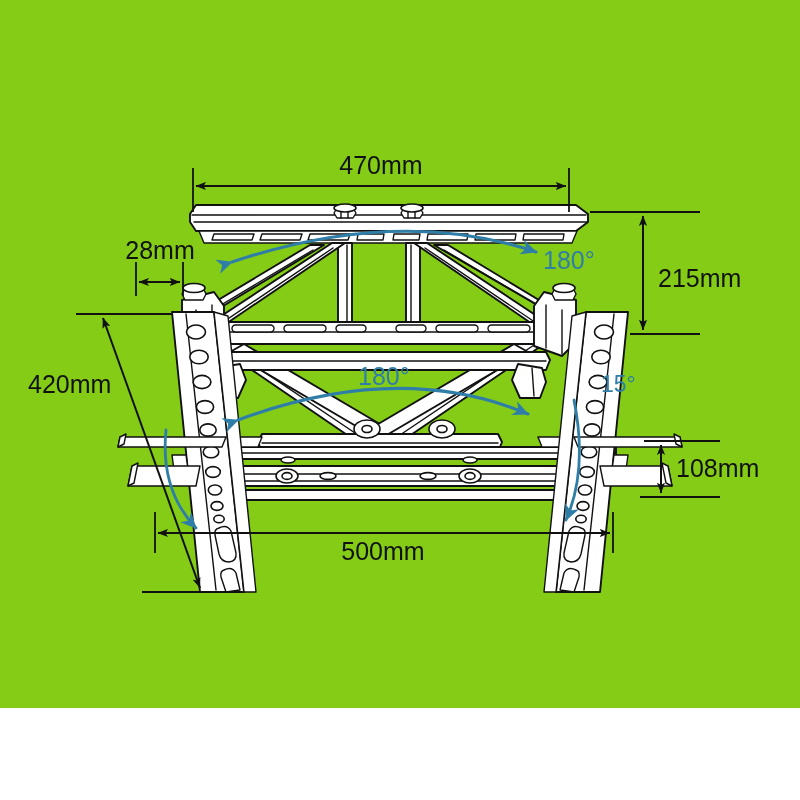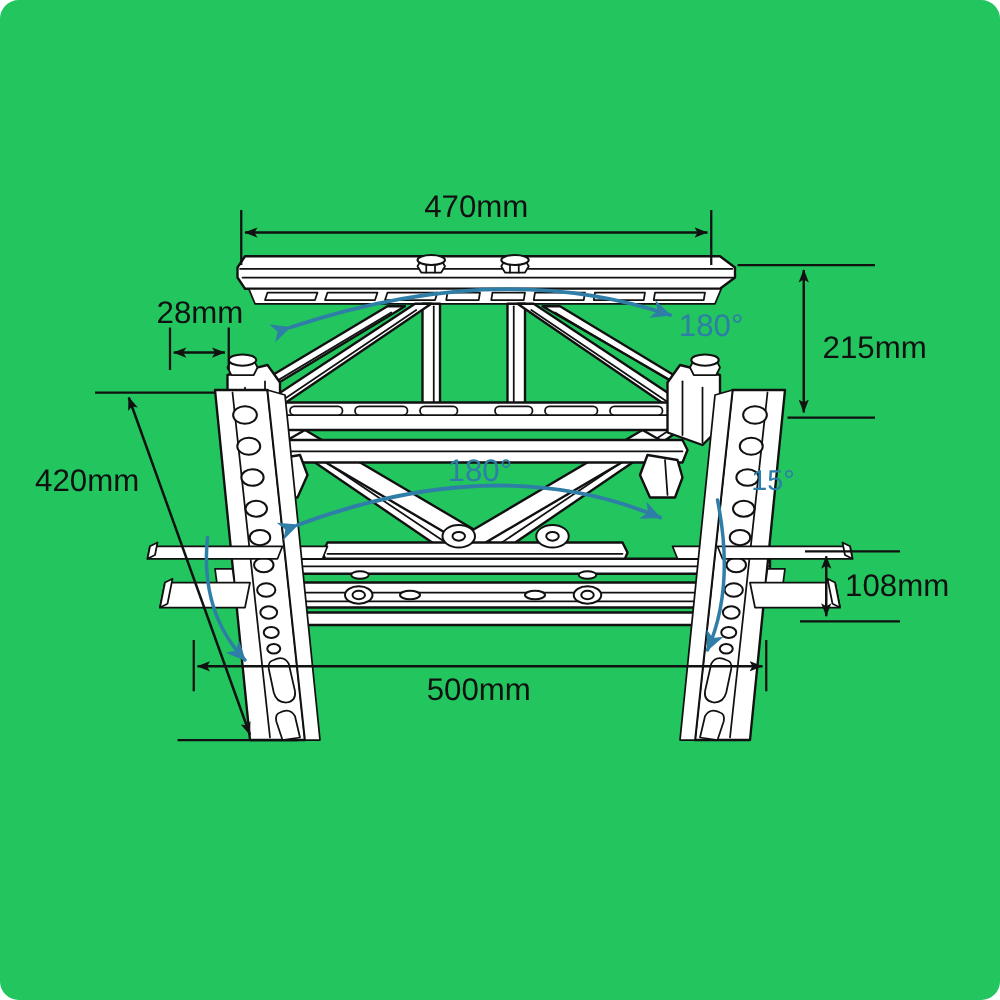--- a/index.html
+++ b/index.html
@@ -10,23 +10,22 @@
   }
   body {
     width: 800px;
     height: 800px;
     overflow: hidden;
     font-family: "Liberation Sans", sans-serif;
   }
   #stage {
     position: relative;
     width: 800px;
-    height: 800px;
-    background: #22c55e;
-    border-radius: 15px;
+    height: 708px;
+    background: #84cc16;
   }
   svg#drawing {
     position: absolute;
     left: 0;
     top: 0;
     width: 800px;
     height: 800px;
     display: block;
   }
   .dim-text {

